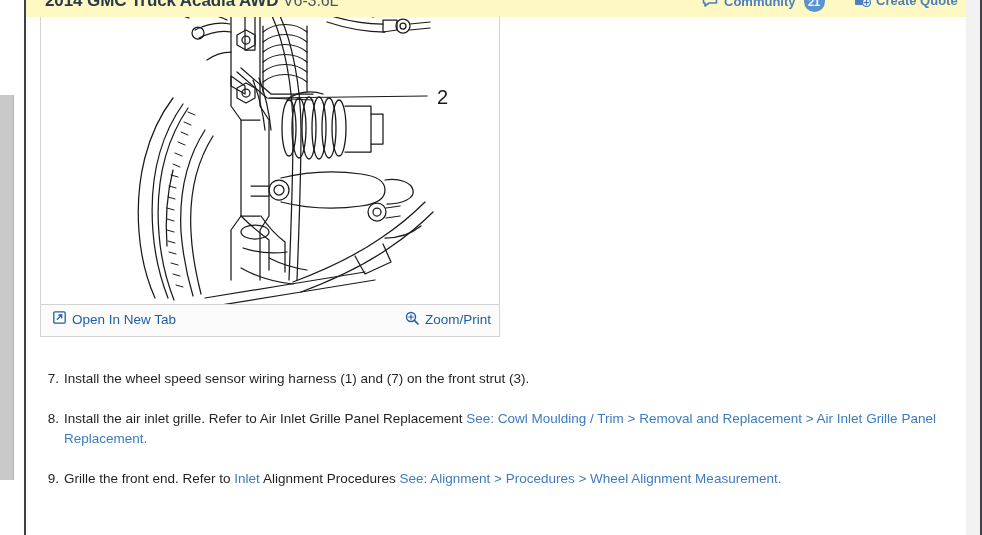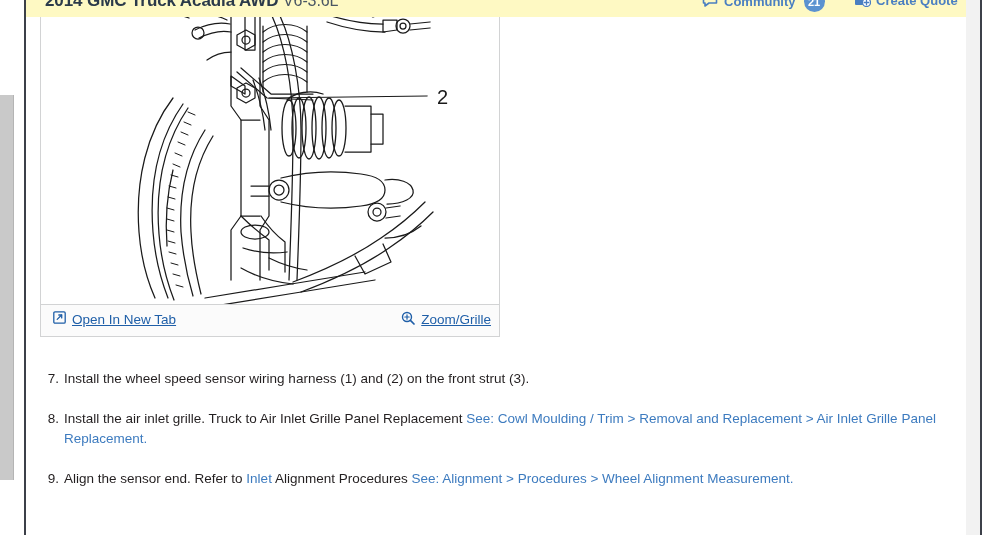--- a/index.html
+++ b/index.html
@@ -144,21 +144,20 @@
   .fig-link {
     position: absolute;
     top: 6px;
     display: flex;
     align-items: center;
     gap: 6px;
     font-size: 13.5px;
     color: #1f5fa8;
     cursor: pointer;
     white-space: nowrap;
-    text-decoration: underline;
   }
   #fig-link-newtab { left: 12px; }
   #fig-link-zoom { right: 8px; }
 
   
   .step {
     position: absolute;
     font-size: 13.5px;
     line-height: 20px;
     color: #231f20;
@@ -350,36 +349,36 @@
         </div>
 
         <div id="fig-link-zoom" class="fig-link">
           <span>
             <svg width="14" height="14" viewBox="0 0 14 14">
               <circle cx="6" cy="6" r="4.5" fill="none" stroke="#1f5fa8" stroke-width="1.4"></circle>
               <path d="M6 3.8 v4.4 M3.8 6 h4.4" stroke="#1f5fa8" stroke-width="1.2" stroke-linecap="round"></path>
               <path d="M9.4 9.4 L13 13" stroke="#1f5fa8" stroke-width="1.7" stroke-linecap="round"></path>
             </svg>
           </span>
-          <span>Zoom/Grille</span>
+          <span>Zoom/Print</span>
         </div>
       </div>
     </div>
 
     <div id="step-7" class="step">
       <span class="num">7.</span>
-      <span class="txt"><span>Install the wheel speed sensor wiring harness (1) and (2) on the front strut (3).</span></span>
+      <span class="txt"><span>Install the wheel speed sensor wiring harness (1) and (7) on the front strut (3).</span></span>
     </div>
     <div id="step-8" class="step">
       <span class="num">8.</span>
-      <span class="txt"><span>Install the air inlet grille. Truck to Air Inlet Grille Panel Replacement </span><a href="#">See: Cowl Moulding / Trim &gt; Removal and Replacement &gt; Air Inlet Grille Panel Replacement.</a></span>
+      <span class="txt"><span>Install the air inlet grille. Refer to Air Inlet Grille Panel Replacement </span><a href="#">See: Cowl Moulding / Trim &gt; Removal and Replacement &gt; Air Inlet Grille Panel Replacement.</a></span>
     </div>
     <div id="step-9" class="step">
       <span class="num">9.</span>
-      <span class="txt"><span>Align the sensor end. Refer to </span><a href="#">Inlet</a><span> Alignment Procedures </span><a href="#">See: Alignment &gt; Procedures &gt; Wheel Alignment Measurement.</a></span>
+      <span class="txt"><span>Grille the front end. Refer to </span><a href="#">Inlet</a><span> Alignment Procedures </span><a href="#">See: Alignment &gt; Procedures &gt; Wheel Alignment Measurement.</a></span>
     </div>
 
   </div>
 
   <div id="right-gap"></div>
   <div id="right-edge"></div>
 
 </div>
 
 </body></html>

